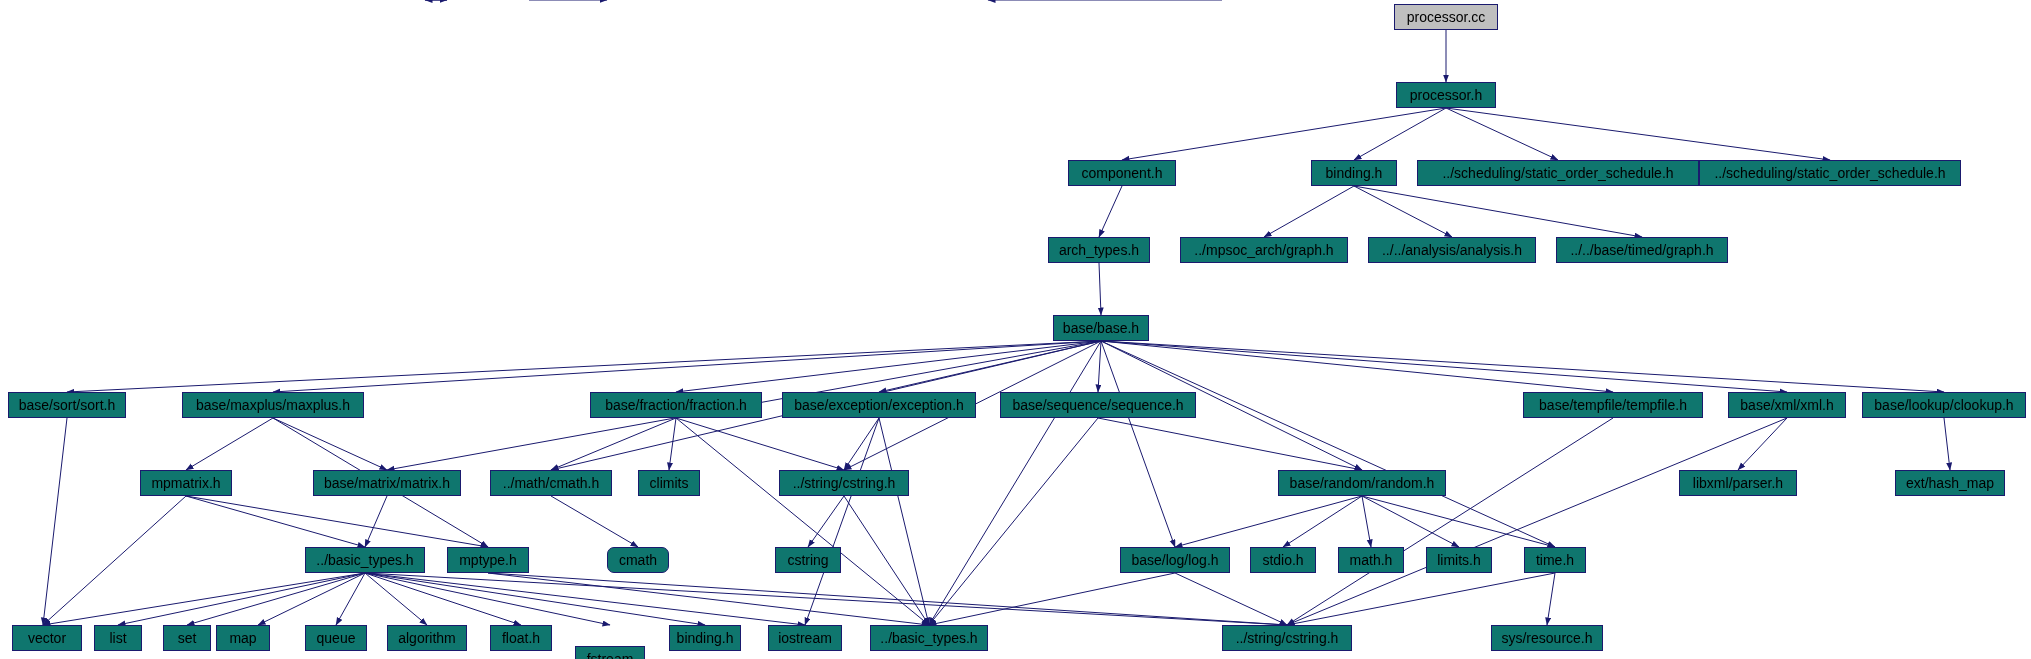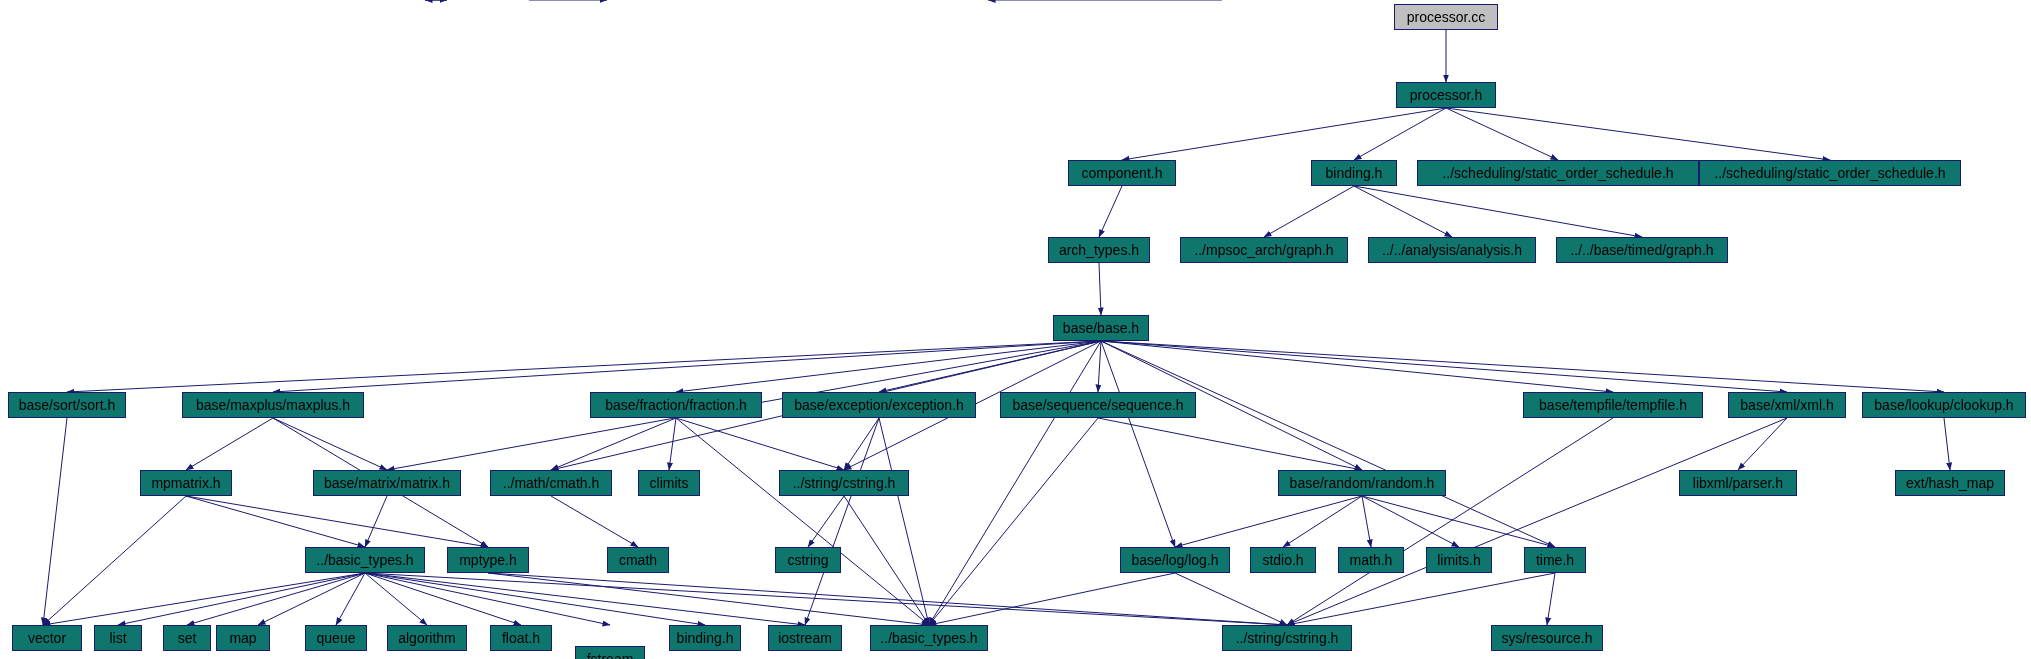--- a/index.html
+++ b/index.html
@@ -154,21 +154,21 @@
       <div class="node" style="left: 140px; top: 470px; width: 92px;">mpmatrix.h</div>
       <div class="node" style="left: 313px; top: 470px; width: 148px;">base/matrix/matrix.h</div>
       <div class="node" style="left: 490px; top: 470px; width: 122px;">../math/cmath.h</div>
       <div class="node" style="left: 638px; top: 470px; width: 62px;">climits</div>
       <div class="node" style="left: 779px; top: 470px; width: 130px;">../string/cstring.h</div>
       <div class="node" style="left: 1278px; top: 470px; width: 168px;">base/random/random.h</div>
       <div class="node" style="left: 1679px; top: 470px; width: 118px;">libxml/parser.h</div>
       <div class="node" style="left: 1895px; top: 470px; width: 110px;">ext/hash_map</div>
       <div class="node" style="left: 305px; top: 547px; width: 120px;">../basic_types.h</div>
       <div class="node" style="left: 447px; top: 547px; width: 82px;">mptype.h</div>
-      <div class="node" style="left: 607px; top: 547px; width: 62px;">cmath</div>
+      <div class="node" style="left: 607px; top: 547px; width: 62px; border-radius: 7px;">cmath</div>
       <div class="node" style="left: 775px; top: 547px; width: 66px;">cstring</div>
       <div class="node" style="left: 1120px; top: 547px; width: 110px;">base/log/log.h</div>
       <div class="node" style="left: 1250px; top: 547px; width: 66px;">stdio.h</div>
       <div class="node" style="left: 1338px; top: 547px; width: 66px;">math.h</div>
       <div class="node" style="left: 1426px; top: 547px; width: 66px;">limits.h</div>
       <div class="node" style="left: 1524px; top: 547px; width: 62px;">time.h</div>
       <div class="node" style="left: 12px; top: 625px; width: 70px;">vector</div>
       <div class="node" style="left: 94px; top: 625px; width: 48px;">list</div>
       <div class="node" style="left: 163px; top: 625px; width: 48px;">set</div>
       <div class="node" style="left: 216px; top: 625px; width: 54px;">map</div>

